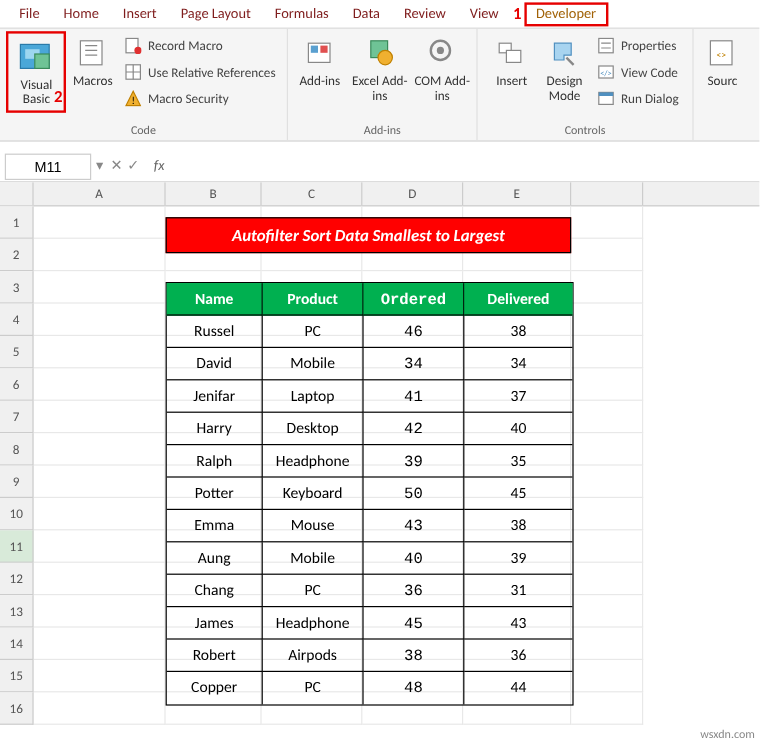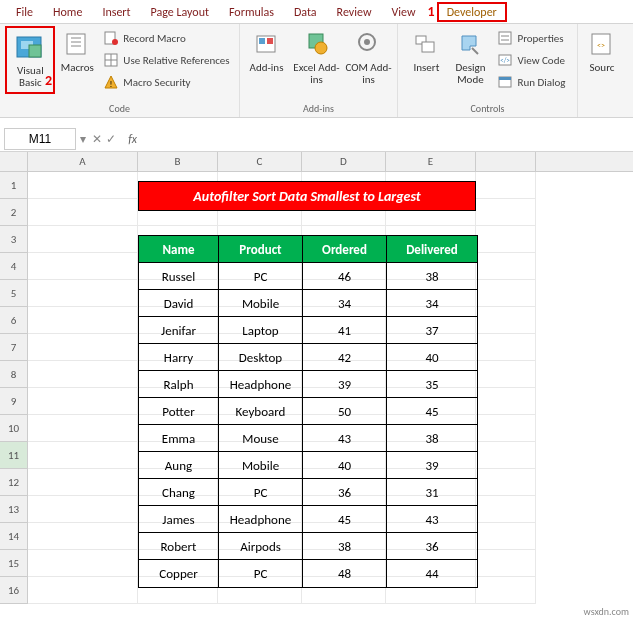--- a/index.html
+++ b/index.html
@@ -45,21 +45,21 @@
 .row.sel .rh { background: #d8ead9; }
 
 
 .banner { position: absolute; left: 138px; top: 193px; width: 338px; height: 30px; background: #ff0000; color: #fff; font-weight: bold; font-style: italic; font-size: 14px; display: flex; align-items: center; justify-content: center; border: 1px solid #000; }
 
 
 .dtable { position: absolute; left: 138px; top: 247px; border: 1px solid #000; }
 .dtable .drow { display: flex; height: 27px; }
 .dtable .dcell { border-right: 1px solid #000; border-bottom: 1px solid #000; display: flex; align-items: center; justify-content: center; font-size: 13px; }
 .dtable .dhdr { background: #00b050; color: #fff; font-weight: bold; }
-.dc1 { width: 80px; } .dc2 { width: 84px; } .dc3 { width: 84px; } .dc4 { width: 90px; }
+.dc1 { width: 80px; } .dc2 { width: 84px; } .dc3 { width: 84px; font-family: Liberation Mono, monospace; } .dc4 { width: 90px; }
 .dtable .dcell:last-child { border-right: none; }
 .dtable .drow:last-child .dcell { border-bottom: none; }
 
 
 .wm { position: absolute; right: 4px; bottom: 2px; font-size: 10px; color: #888; }
 </style>
 </head>
 <body>
 
 <div class="tabs">

